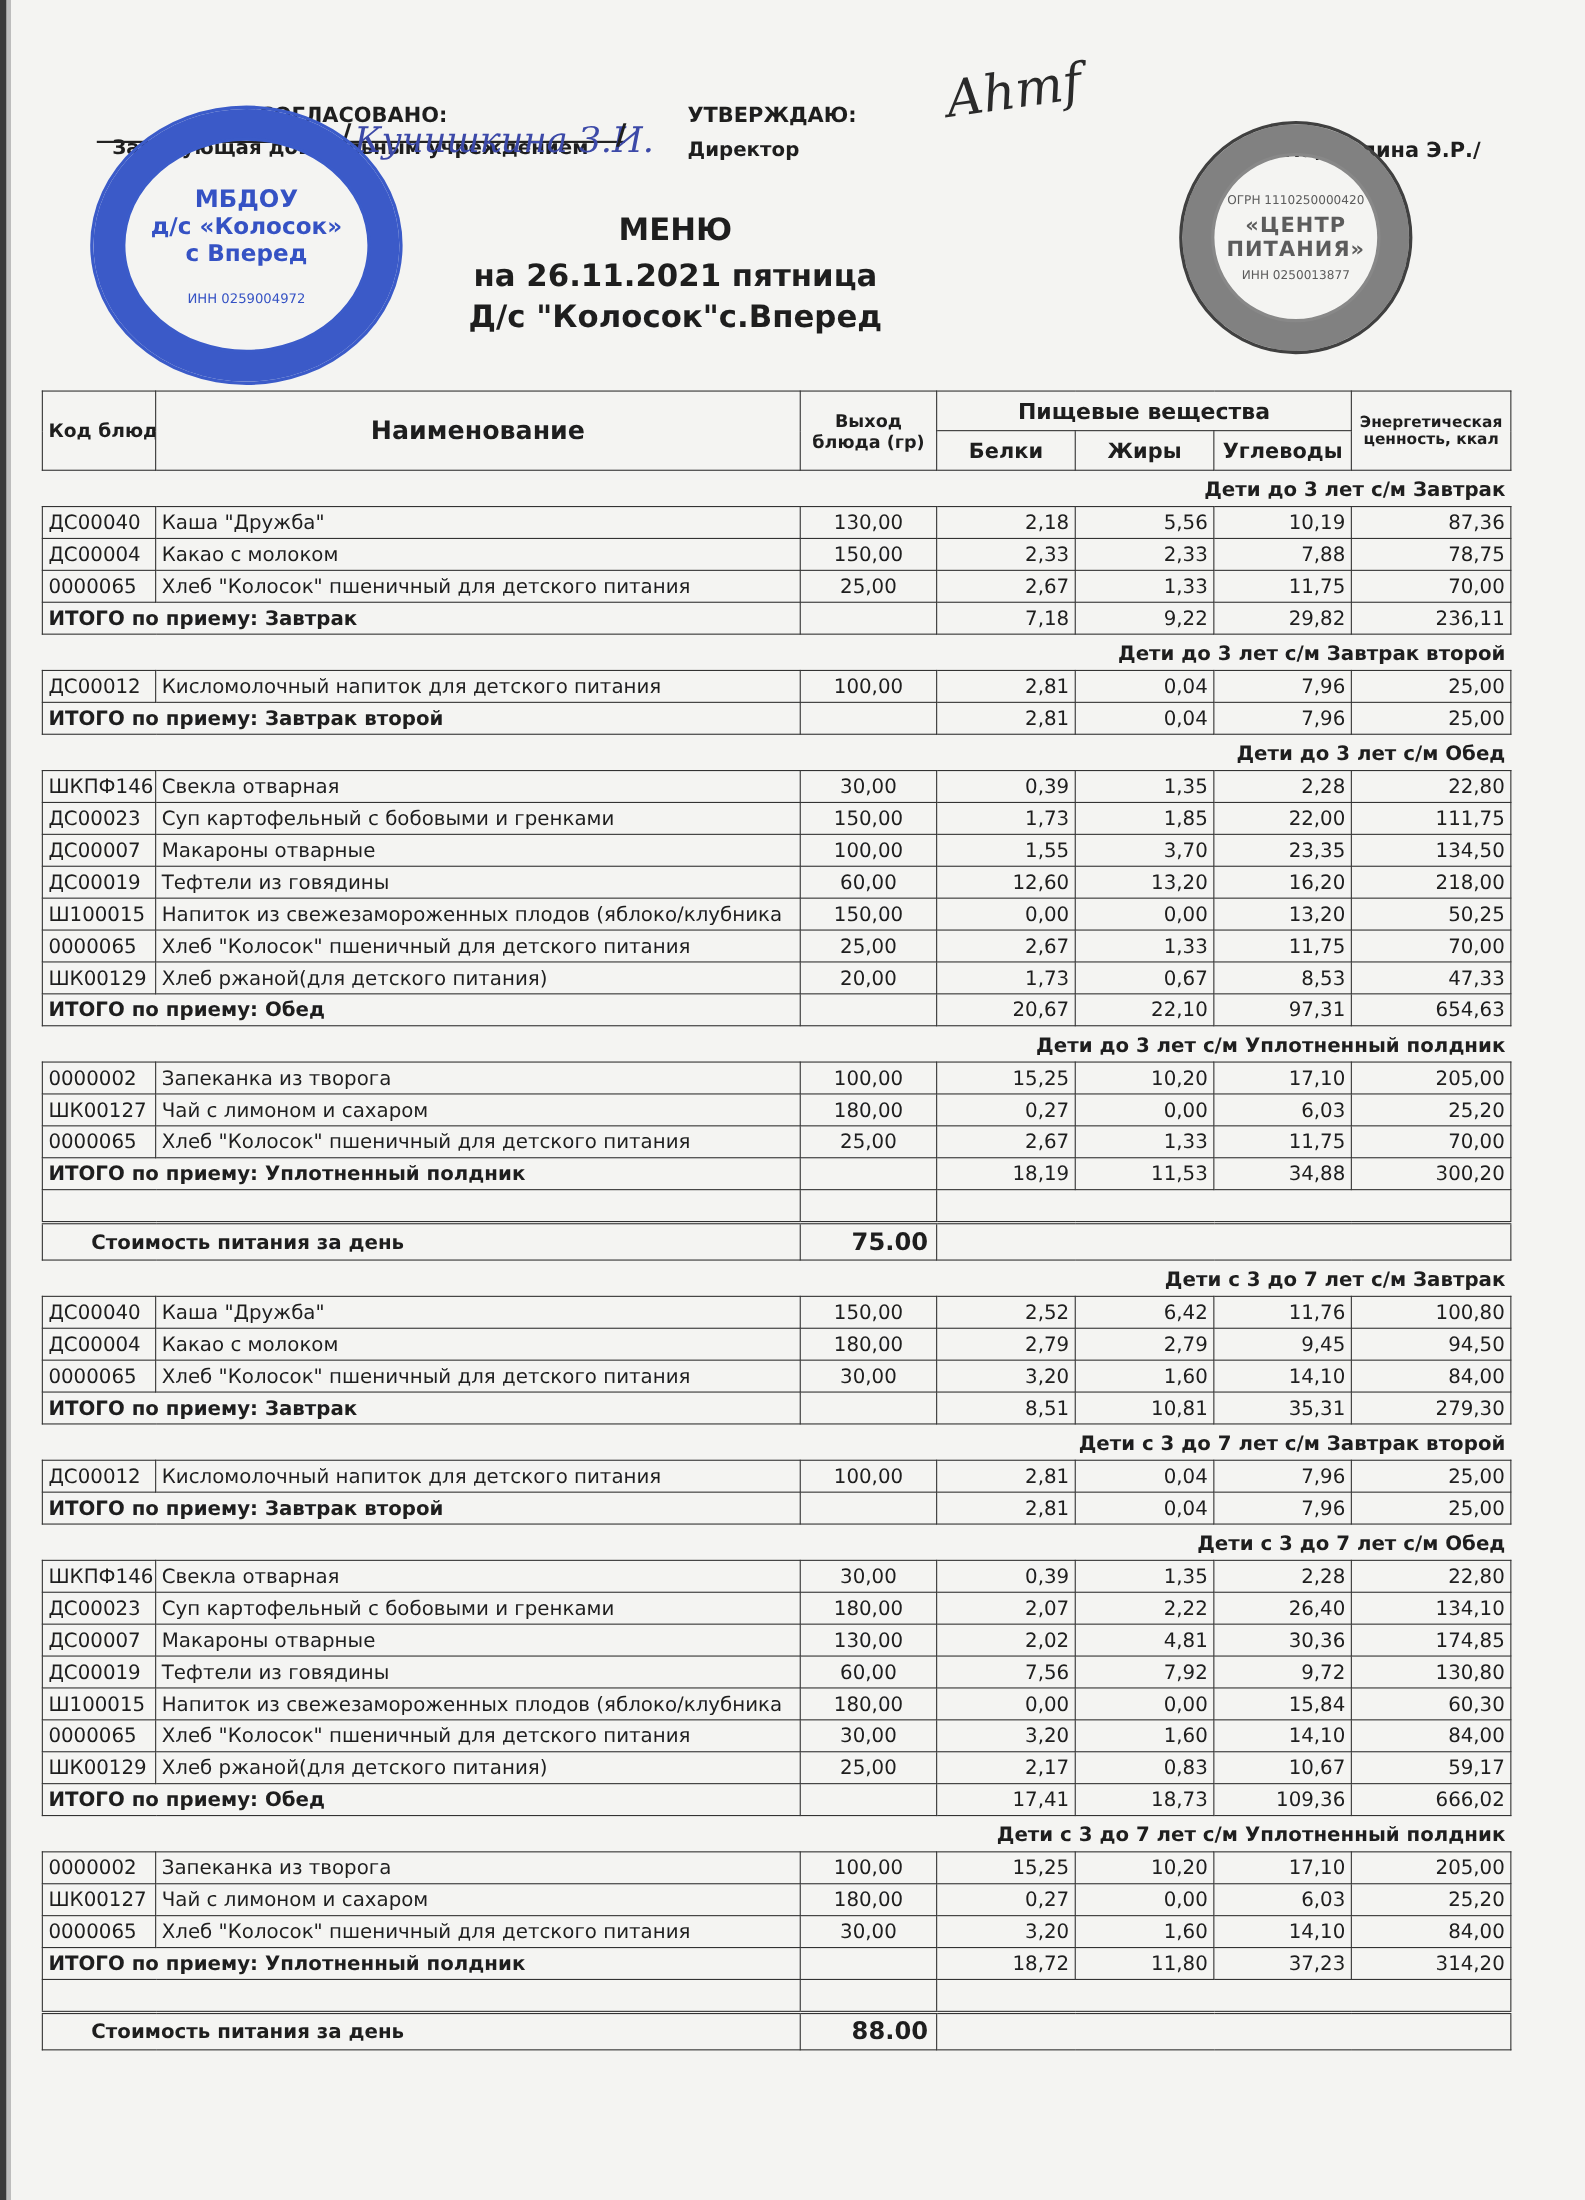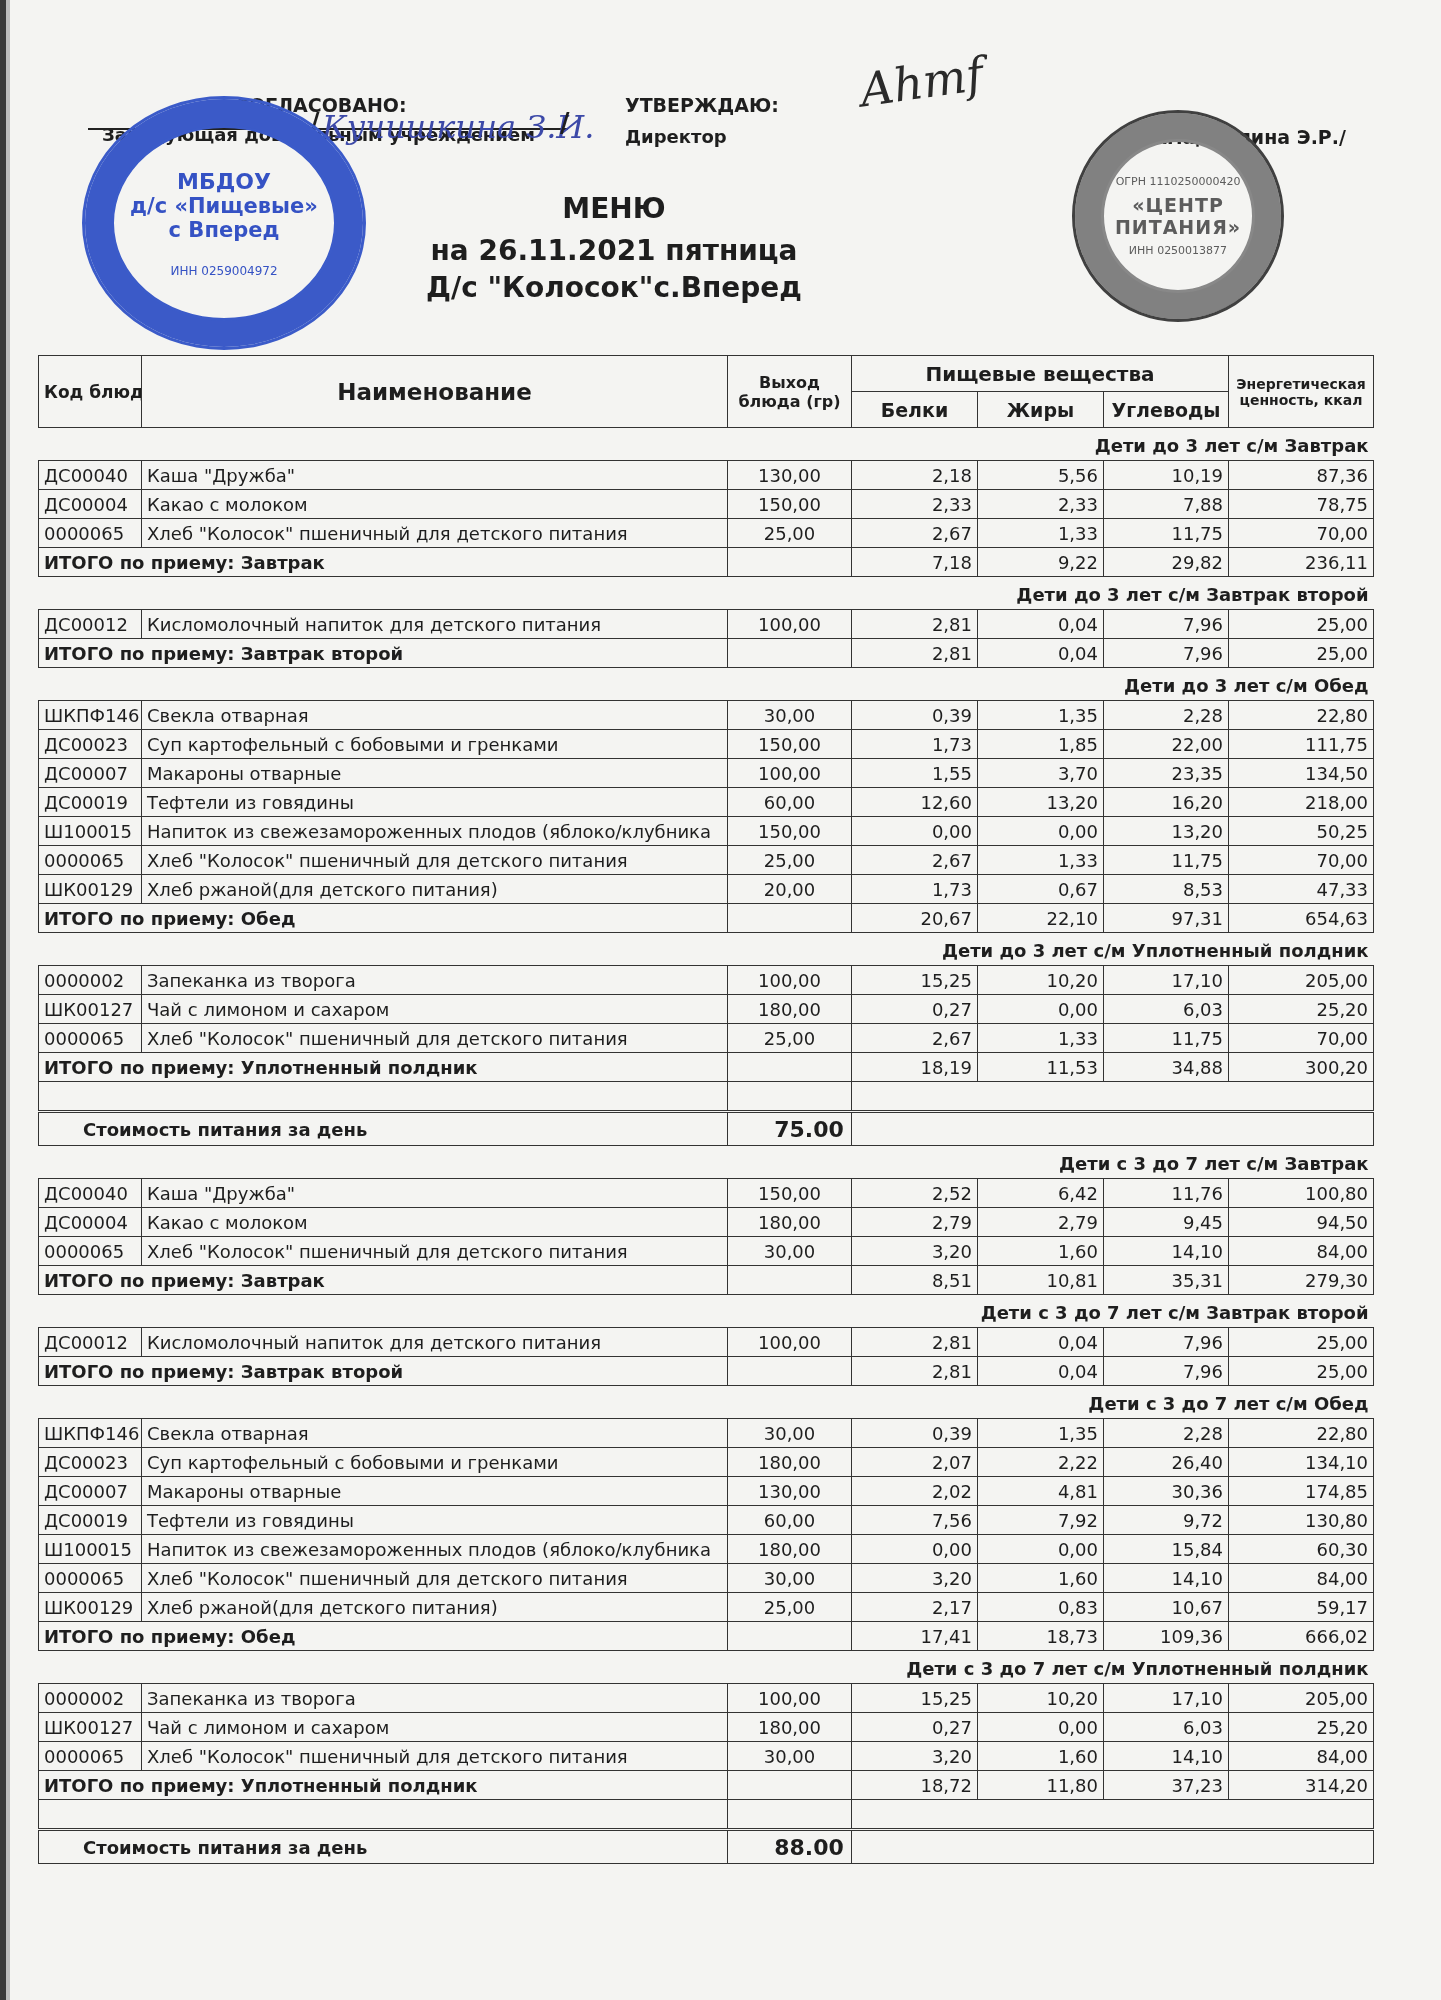--- a/index.html
+++ b/index.html
@@ -70,21 +70,21 @@
 <div class="sig-script">Кучишкина З.И.</div>
 <div class="sig-sep2">/</div>
 
 <div class="hdr approve-title">УТВЕРЖДАЮ:</div>
 <div class="hdr approve-role">Директор</div>
 <div class="signature">Ahmf</div>
 <div class="hdr director-name">/Ахмадуллина Э.Р./</div>
 
 <div class="stamp stamp-blue">
   <div class="s1">МБДОУ</div>
-  <div class="s2">д/с «Пищевые»</div>
+  <div class="s2">д/с «Колосок»</div>
   <div class="s2">с  Вперед</div>
   <div class="s3">ИНН 0259004972</div>
 </div>
 
 <div class="stamp stamp-gray">
   <div class="s1">ОГРН 1110250000420</div>
   <div class="s2">«ЦЕНТР ПИТАНИЯ»</div>
   <div class="s3">ИНН 0250013877</div>
 </div>
 

